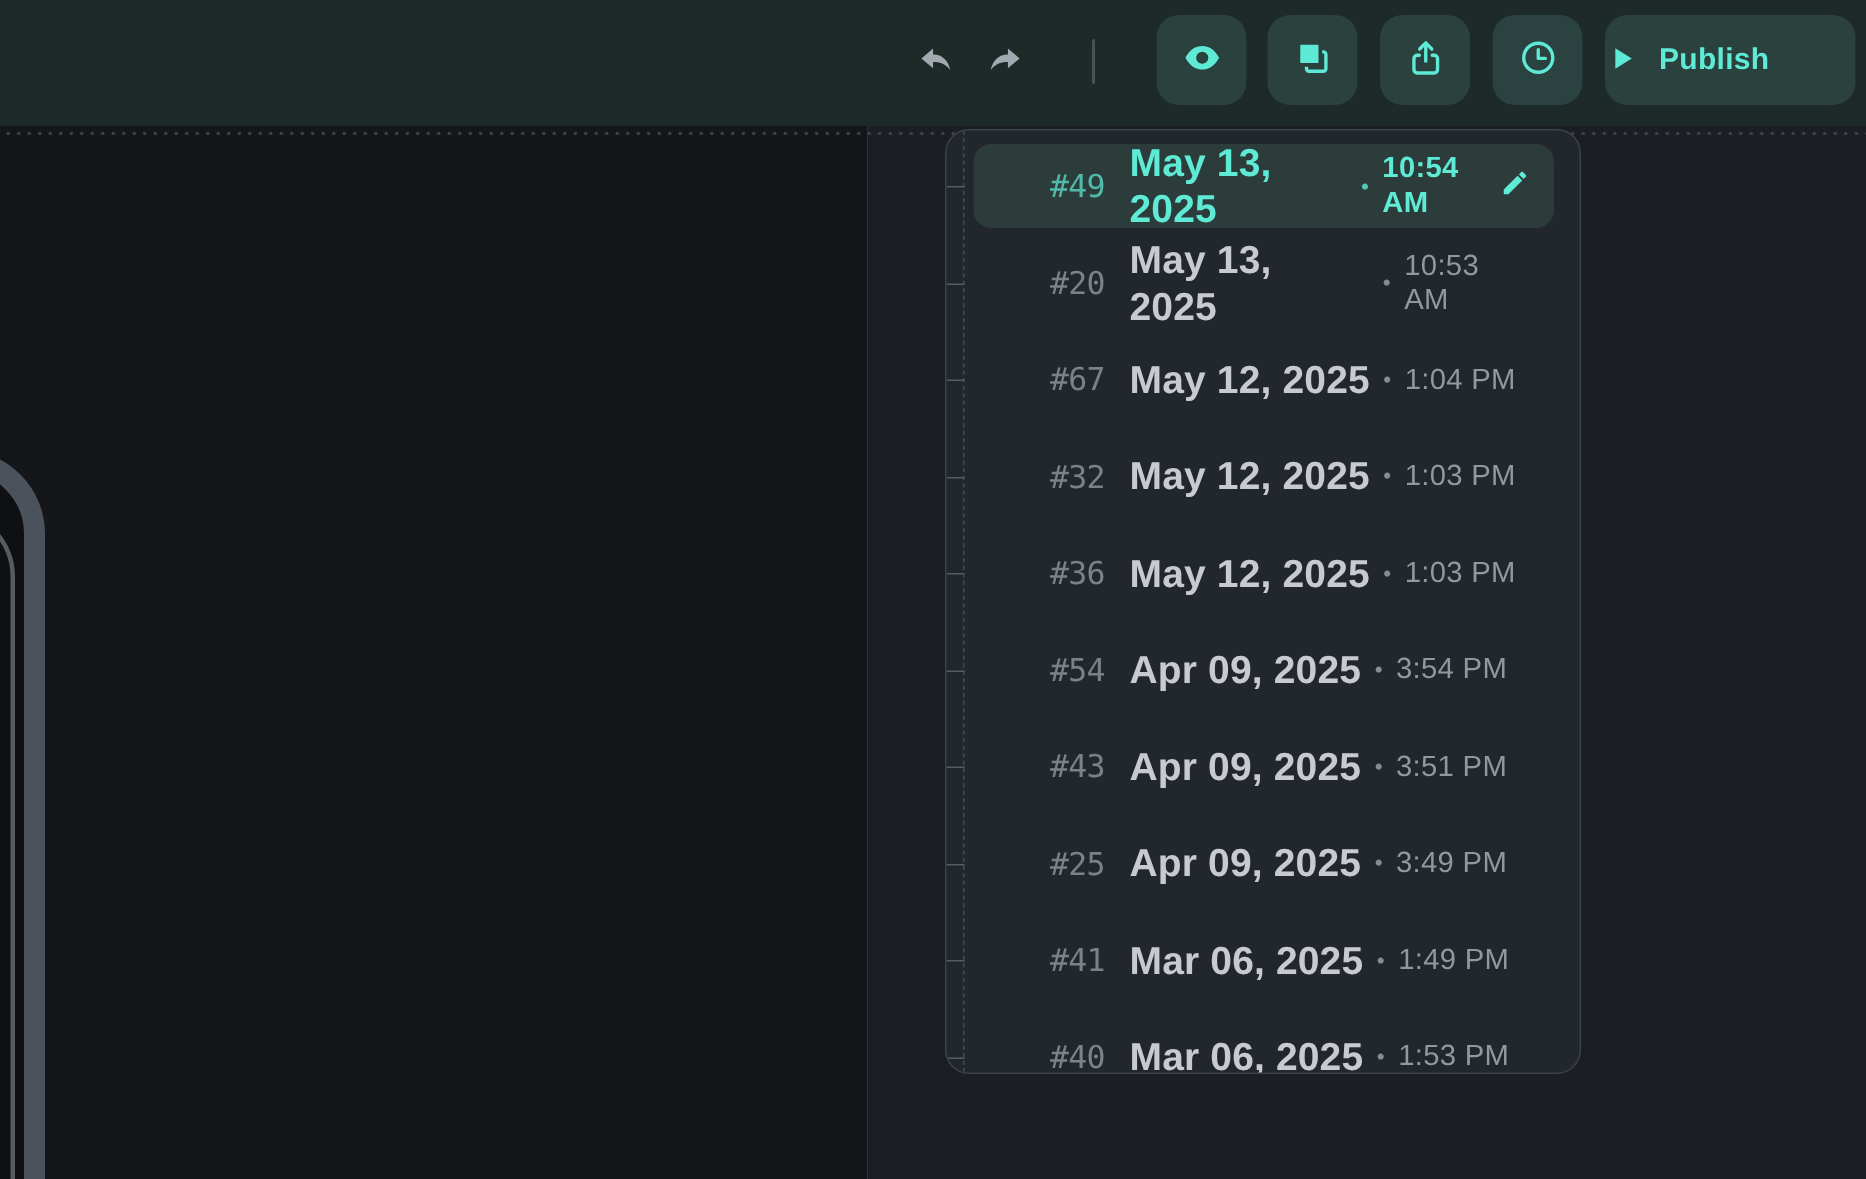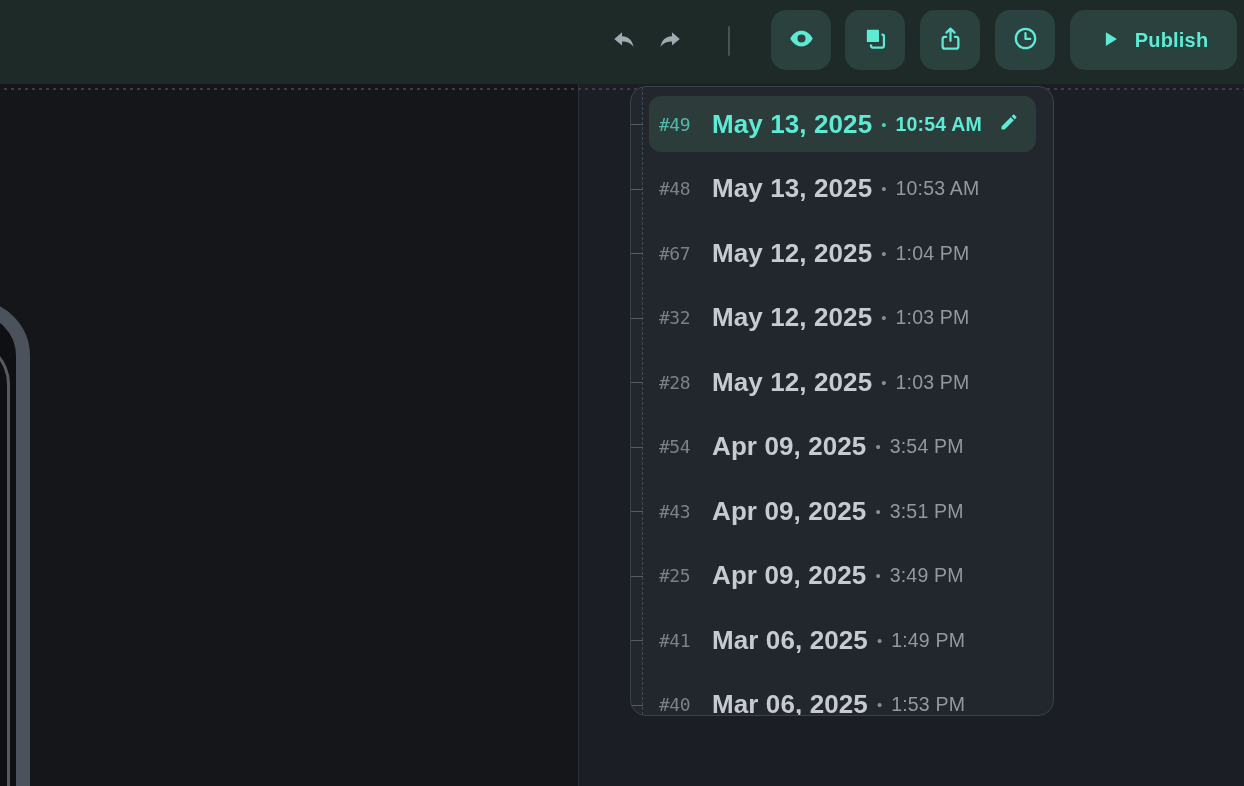--- a/index.html
+++ b/index.html
@@ -22,21 +22,21 @@
             display:flex; align-items:center; justify-content:center; }
   .tb-btn svg { width:27px; height:27px; }
   .icon-stroke { fill:none; stroke:#5eead4; stroke-width:2; stroke-linecap:round; stroke-linejoin:round; }
   .icon-fill   { fill:#5eead4; }
   .btn-preview { left:771px; }
   .btn-copy    { left:845px; }
   .btn-share   { left:920px; }
   .btn-history { left:995px; background:#2b4340; }
   .btn-publish { position:absolute; left:1070px; top:10px; width:167px; height:60px;
                  background:#2a413e; border:none; border-radius:15px; cursor:pointer;
-                 display:flex; align-items:center; justify-content:center; gap:14px; }
+                 display:flex; align-items:center; gap:14px; }
   .btn-publish svg { width:22px; height:22px; }
   .btn-publish .pub-label { color:#5eead4; font-size:20px; font-weight:700;
                             letter-spacing:.2px; }
 
   
   .main { position:absolute; left:0; top:84px; width:1244px; height:702px; }
   .canvas { position:absolute; left:0; top:0; width:578px; height:702px;
             background:#14161a; overflow:hidden; }
   .canvas-divider { position:absolute; left:578px; top:0; width:1px; height:702px;
                     background:#2b3036; }
@@ -62,21 +62,21 @@
   .vh-timeline { position:absolute; left:11px; top:0; bottom:0; width:0;
                  border-left:1px dashed #454b53; }
   .vh-list { position:absolute; left:0; top:9px; width:100%; }
   .vh-row { position:relative; margin:0 17px 8.5px 18px; height:56px;
             border-radius:12px; display:flex; align-items:center;
             padding:0 16px 0 10px; cursor:pointer; }
   .vh-row .tick { position:absolute; left:-18px; top:50%; width:12px; height:1px;
                   background:#565c64; }
   .vh-row.selected { background:#2c3c3a; }
   .vh-num  { width:44px; margin-right:9px; font-family:"DejaVu Sans Mono",monospace;
-             font-size:18px; color:#7b8189; letter-spacing:-.5px; flex:none; }
+             font-size:21px; color:#7b8189; letter-spacing:-.5px; flex:none;margin-left:41px; }
   .vh-date { font-size:26px; font-weight:700; color:#c7cbd0; letter-spacing:.1px; }
   .vh-sep  { margin:0 9px; font-size:15px; color:#878d96; }
   .vh-time { font-size:19.5px; font-weight:400; color:#9298a0; letter-spacing:.2px; }
   .vh-row.selected .vh-num  { color:rgba(94,234,212,.72); }
   .vh-row.selected .vh-date { color:#5eead4; }
   .vh-row.selected .vh-sep  { color:rgba(94,234,212,.8); }
   .vh-row.selected .vh-time { color:#5eead4; font-weight:700; }
   .vh-edit { margin-left:auto; width:22px; height:22px; display:none;
              align-items:center; justify-content:center; cursor:pointer; }
   .vh-edit svg { width:20px; height:20px; fill:#5eead4; }
@@ -175,21 +175,21 @@
       <span>
         <svg viewBox="0 0 24 24">
                   <path d="M3 17.25V21h3.75L17.81 9.94l-3.75-3.75L3 17.25zM20.71 7.04c.39-.39.39-1.02 0-1.41l-2.34-2.34c-.39-.39-1.02-.39-1.41 0l-1.83 1.83 3.75 3.75 1.83-1.83z"></path>
                 </svg>
       </span>
     </span>
   </div>
 
   <div class="vh-row">
     <span class="tick"></span>
-    <span class="vh-num">#48</span>
+    <span class="vh-num">#20</span>
     <span class="vh-date">May 13, 2025</span>
     <span class="vh-sep">•</span>
     <span class="vh-time">10:53 AM</span>
 
   </div>
 
   <div class="vh-row">
     <span class="tick"></span>
     <span class="vh-num">#67</span>
     <span class="vh-date">May 12, 2025</span>
@@ -202,21 +202,21 @@
     <span class="tick"></span>
     <span class="vh-num">#32</span>
     <span class="vh-date">May 12, 2025</span>
     <span class="vh-sep">•</span>
     <span class="vh-time">1:03 PM</span>
 
   </div>
 
   <div class="vh-row">
     <span class="tick"></span>
-    <span class="vh-num">#28</span>
+    <span class="vh-num">#36</span>
     <span class="vh-date">May 12, 2025</span>
     <span class="vh-sep">•</span>
     <span class="vh-time">1:03 PM</span>
 
   </div>
 
   <div class="vh-row">
     <span class="tick"></span>
     <span class="vh-num">#54</span>
     <span class="vh-date">Apr 09, 2025</span>

